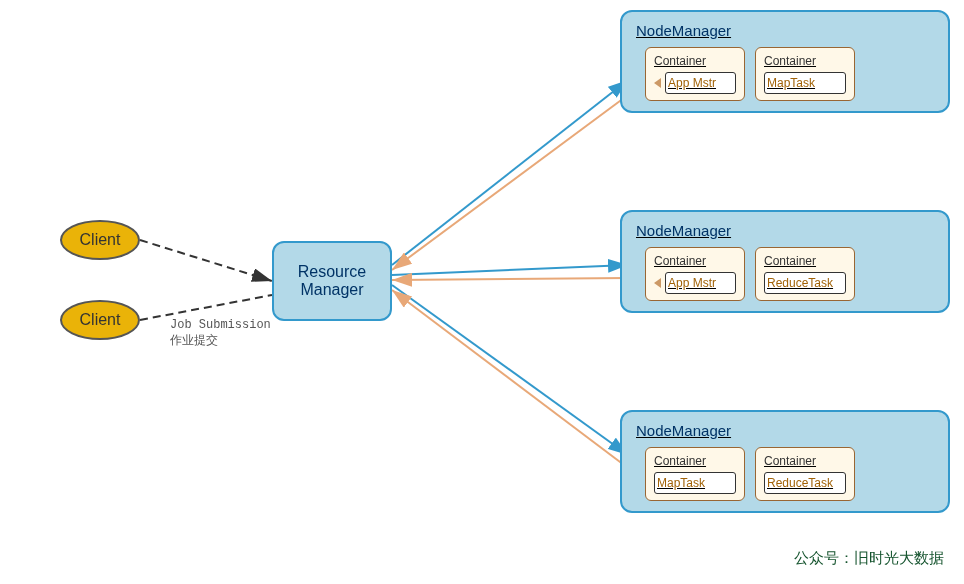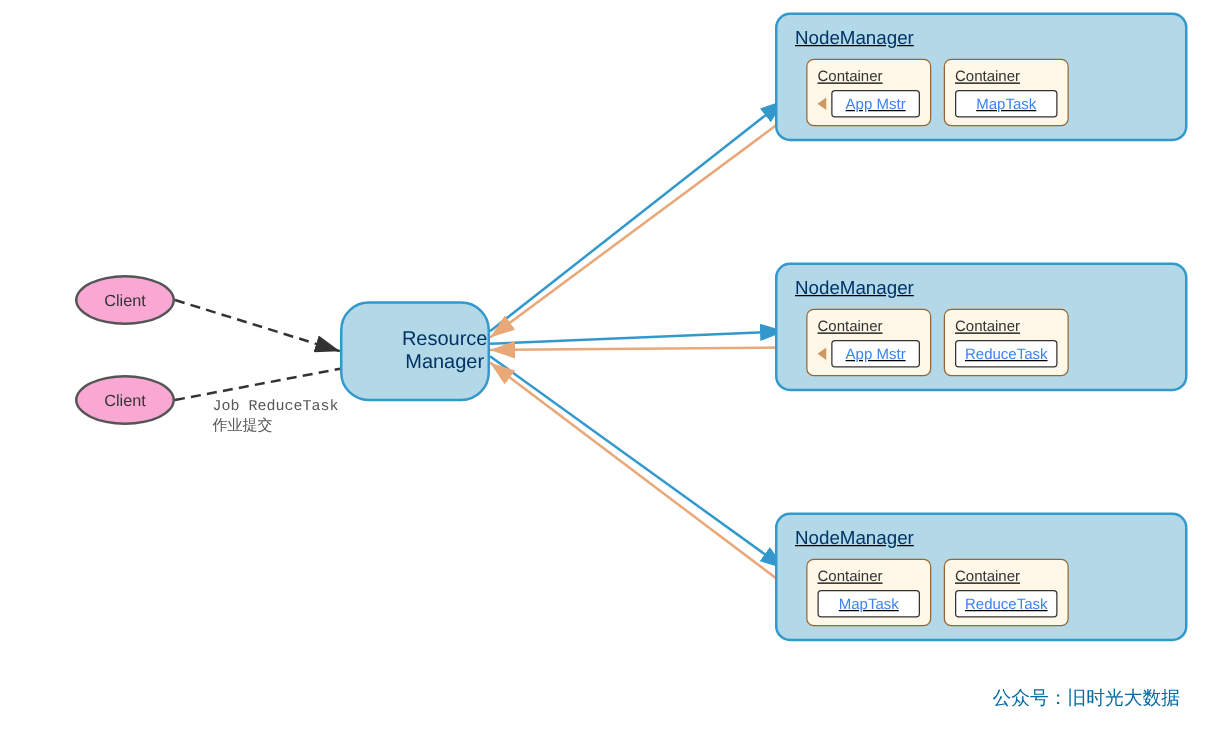--- a/index.html
+++ b/index.html
@@ -51,67 +51,66 @@
     .container-label {
       font-size: 12px;
       color: #333;
       margin-bottom: 4px;
     }
     .inner-box {
       background: white;
       border: 1.5px solid #333;
       border-radius: 3px;
       width: 100%;
-      text-align: center;
       font-size: 12px;
       padding: 3px 2px;
-      color: #3b82f6;
+      color: #a16207;
     }
     .resource-manager {
       position: absolute;
       background: #b3d9e8;
       border: 2px solid #3399cc;
-      border-radius: 23px;
+      border-radius: 12px;
       width: 120px;
       height: 80px;
       display: flex;
       align-items: center;
-      justify-content: flex-end;
+      justify-content: center;
       text-align: center;
       font-size: 16px;
       color: #003366;
       font-weight: normal;
       left: 272px;
       top: 241px;
     }
     .client-ellipse {
       position: absolute;
-      background: #f9a8d4;
+      background: #eab308;
       border: 2px solid #555;
       border-radius: 50%;
       width: 80px;
       height: 40px;
       display: flex;
       align-items: center;
       justify-content: center;
-      font-size: 13px;
+      font-size: 16px;
       color: #333;
     }
     .job-label {
       position: absolute;
       font-size: 12px;
       color: #555;
       font-family: 'Courier New', monospace;
     }
     .watermark {
       position: absolute;
       bottom: 16px;
       right: 20px;
       font-size: 15px;
-      color: #0369a1;
+      color: #14532d;
     }
     .inner-box-row {
       display: flex;
       align-items: center;
       width: 100%;
     }
   </style>
 </head>
 <body>
 
@@ -148,21 +147,21 @@
 
 <div class="client-ellipse" style="left:60px; top:220px;">
   <span>Client</span>
 </div>
 
 <div class="client-ellipse" style="left:60px; top:300px;">
   <span>Client</span>
 </div>
 
 <div class="job-label" style="left:170px; top:318px;">
-  <div>Job ReduceTask</div>
+  <div>Job Submission</div>
   <div>作业提交</div>
 </div>
 
 <div class="resource-manager">
   <span>Resource<br>Manager</span>
 </div>
 
 <div class="node-manager-box" style="left:620px; top:10px; width:330px;">
   <div class="nm-label">NodeManager</div>
   <div class="containers-row">

